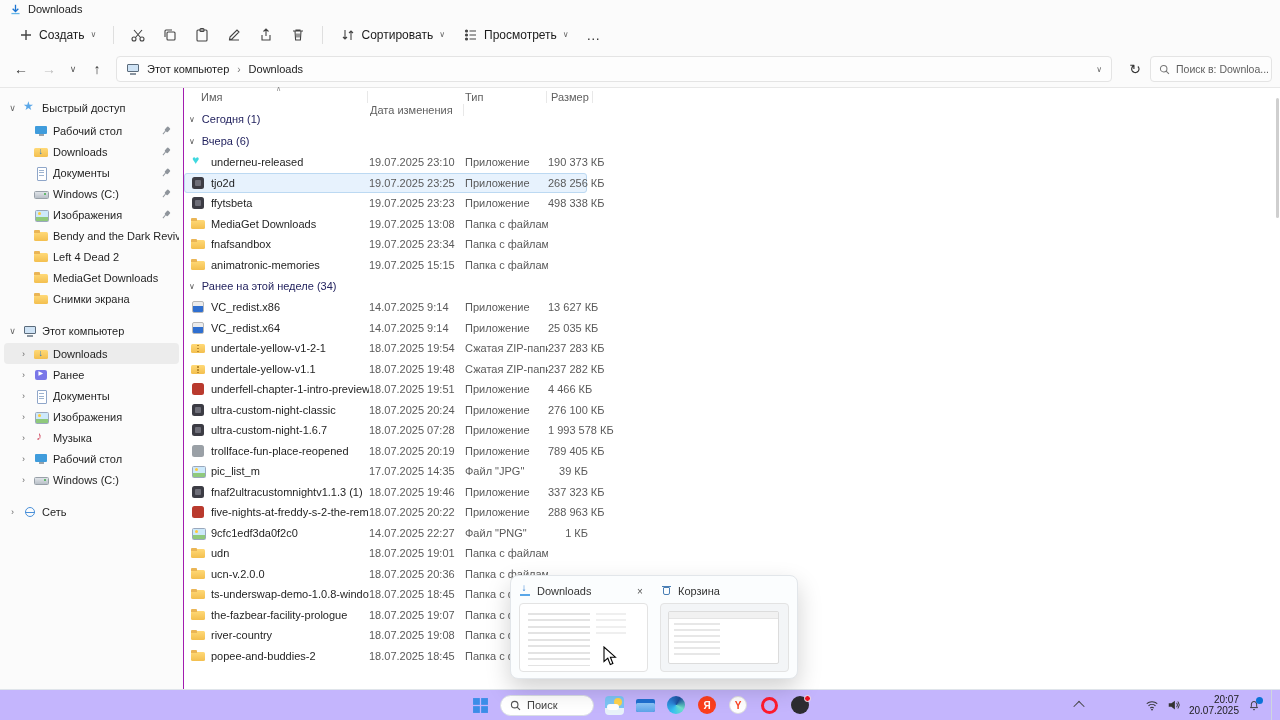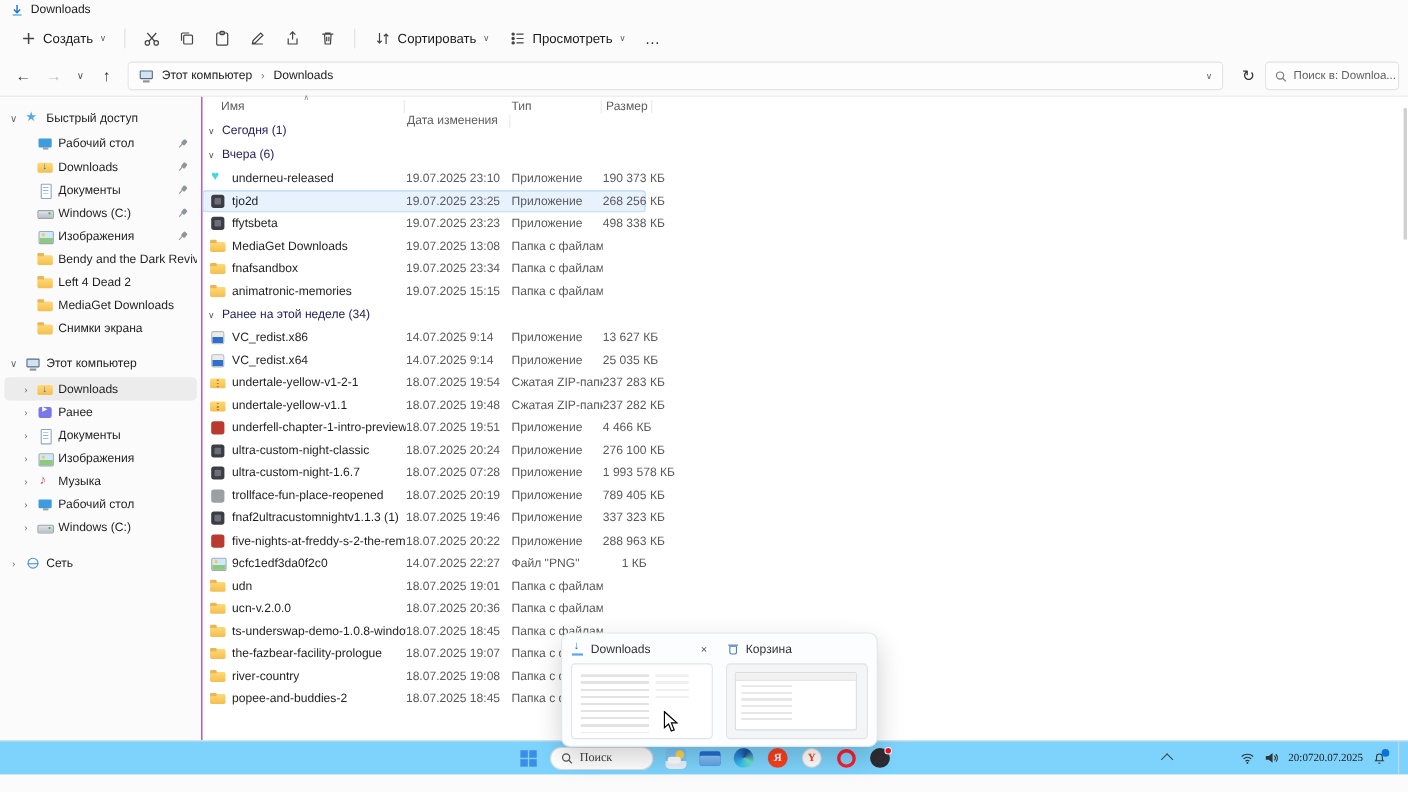--- a/index.html
+++ b/index.html
@@ -117,41 +117,41 @@
   .pvi-bin::after{content:"";position:absolute;left:1.5px;top:0.5px;width:9px;height:1.4px;background:#4a7fb5;}
   .thumb{flex:1;margin-top:3px;background:#fff;border:1px solid #e3e3e3;border-radius:4px;position:relative;overflow:hidden;}
   .thumb-files .t-list{position:absolute;left:8px;top:9px;width:62px;bottom:5px;background:repeating-linear-gradient(180deg,#e3e3e3 0 2px,transparent 2px 6.5px);}
   .thumb-files .t-side{position:absolute;left:76px;top:9px;width:30px;height:26px;background:repeating-linear-gradient(180deg,#efefef 0 2px,transparent 2px 6.5px);}
   .thumb-bin{background:#f3f5f7;}
   .t-win{position:absolute;left:7px;top:7px;right:9px;bottom:7px;background:#fff;border:1px solid #dcdcdc;border-radius:2px;}
   .t-bar{position:absolute;left:0;right:0;top:0;height:6px;background:#f1f1f1;border-bottom:1px solid #e4e4e4;}
   .t-lines{position:absolute;left:5px;top:11px;width:46px;bottom:4px;background:repeating-linear-gradient(180deg,#e7e7e7 0 2px,transparent 2px 6px);}
 
   
-  .taskbar{position:absolute;left:0;right:0;bottom:16px;height:30px;background:#7dd3fc;border-top:1px solid #dfe4ea;z-index:40;font-family:Liberation Serif, serif;}
+  .taskbar{position:absolute;left:0;right:0;bottom:0;height:30px;background:#c4b5fd;border-top:1px solid #dfe4ea;z-index:40;}
   .tb-center{position:absolute;left:50%;top:0;bottom:0;transform:translateX(-50%);display:flex;align-items:center;gap:9px;}
   .tb-app{width:22px;height:22px;display:flex;align-items:center;justify-content:center;position:relative;border-radius:4px;flex:0 0 22px;}
   .tb-search{width:94px;height:21px;background:#fff;border:1px solid #d9dee4;border-radius:11px;display:flex;align-items:center;gap:5px;
     padding:0 8px;font-size:11px;color:#444;box-sizing:border-box;}
   .tb-apps{display:flex;align-items:center;gap:9px;}
   .tb-circle{width:18px;height:18px;border-radius:50%;display:flex;align-items:center;justify-content:center;font-size:10px;font-weight:bold;box-sizing:border-box;}
   .tb-ring{width:17px;height:17px;border-radius:50%;box-sizing:border-box;}
   .tb-badge{position:absolute;right:0;top:1px;width:7px;height:7px;border-radius:50%;border:1px solid #eff4fa;box-sizing:border-box;}
   .tb-weather{width:19px;height:19px;border-radius:4px;background:linear-gradient(180deg,#7cc4f5 0 62%,#e8f2fa 62%);position:relative;overflow:hidden;}
   .tb-weather::before{content:"";position:absolute;left:9px;top:2px;width:8px;height:8px;border-radius:50%;background:#ffd34d;}
   .tb-weather::after{content:"";position:absolute;left:2px;top:8px;width:12px;height:6px;border-radius:6px;background:#fff;}
   .tb-explorer{width:19px;height:19px;position:relative;}
   .tb-explorer::before{content:"";position:absolute;left:0;top:3px;width:19px;height:13px;background:#1f6fd0;border-radius:2px;}
   .tb-explorer::after{content:"";position:absolute;left:0;top:7px;width:19px;height:9px;background:linear-gradient(180deg,#8ec5f7,#5ba3e8);border-radius:1.5px 1.5px 2px 2px;}
   .tb-edge{width:18px;height:18px;border-radius:50%;background:conic-gradient(from 210deg,#35c1f1,#2a7fd4,#1b4e9b,#6ee0c9,#35c1f1);}
   .tray{position:absolute;right:4px;top:0;bottom:0;display:flex;align-items:center;gap:8px;}
   .tr-chev{width:7px;height:7px;border-left:1.6px solid #444;border-top:1.6px solid #444;transform:rotate(45deg) translate(1px,1px);}
   .tr-gap{width:46px;}
   .tr-ico{display:inline-flex;width:14px;height:14px;position:relative;}
-  .clock{display:flex;flex-direction:row;align-items:flex-end;font-size:10px;line-height:11px;color:#1b1b1b;}
+  .clock{display:flex;flex-direction:column;align-items:flex-end;font-size:10px;line-height:11px;color:#1b1b1b;}
   .bell-dot{position:absolute;right:-2px;top:-1px;width:7px;height:7px;border-radius:50%;background:#0b72d7;}
   .show-desktop{width:4px;height:100%;border-left:1px solid #cfd6dd;margin-left:2px;}
 
   .cursor{position:absolute;left:603px;top:646px;z-index:100;}
 </style>
 </head>
 <body>
 
 <div class="screen">
 
@@ -505,20 +505,27 @@
               <span class="fdate">18.07.2025 07:28</span>
               <span class="ftype">Приложение</span>
               <span class="fsize">1 993 578 КБ</span>
             </div>
             <div class="frow">
               <span class="fi fi-app-gray"></span>
               <span class="fname">trollface-fun-place-reopened</span>
               <span class="fdate">18.07.2025 20:19</span>
               <span class="ftype">Приложение</span>
               <span class="fsize">789 405 КБ</span>
+            </div>
+            <div class="frow">
+              <span class="fi fi-image"></span>
+              <span class="fname">pic_list_m</span>
+              <span class="fdate">17.07.2025 14:35</span>
+              <span class="ftype">Файл "JPG"</span>
+              <span class="fsize">39 КБ</span>
             </div>
             <div class="frow">
               <span class="fi fi-app-dark"></span>
               <span class="fname">fnaf2ultracustomnightv1.1.3 (1)</span>
               <span class="fdate">18.07.2025 19:46</span>
               <span class="ftype">Приложение</span>
               <span class="fsize">337 323 КБ</span>
             </div>
             <div class="frow">
               <span class="fi fi-app-red"></span>

